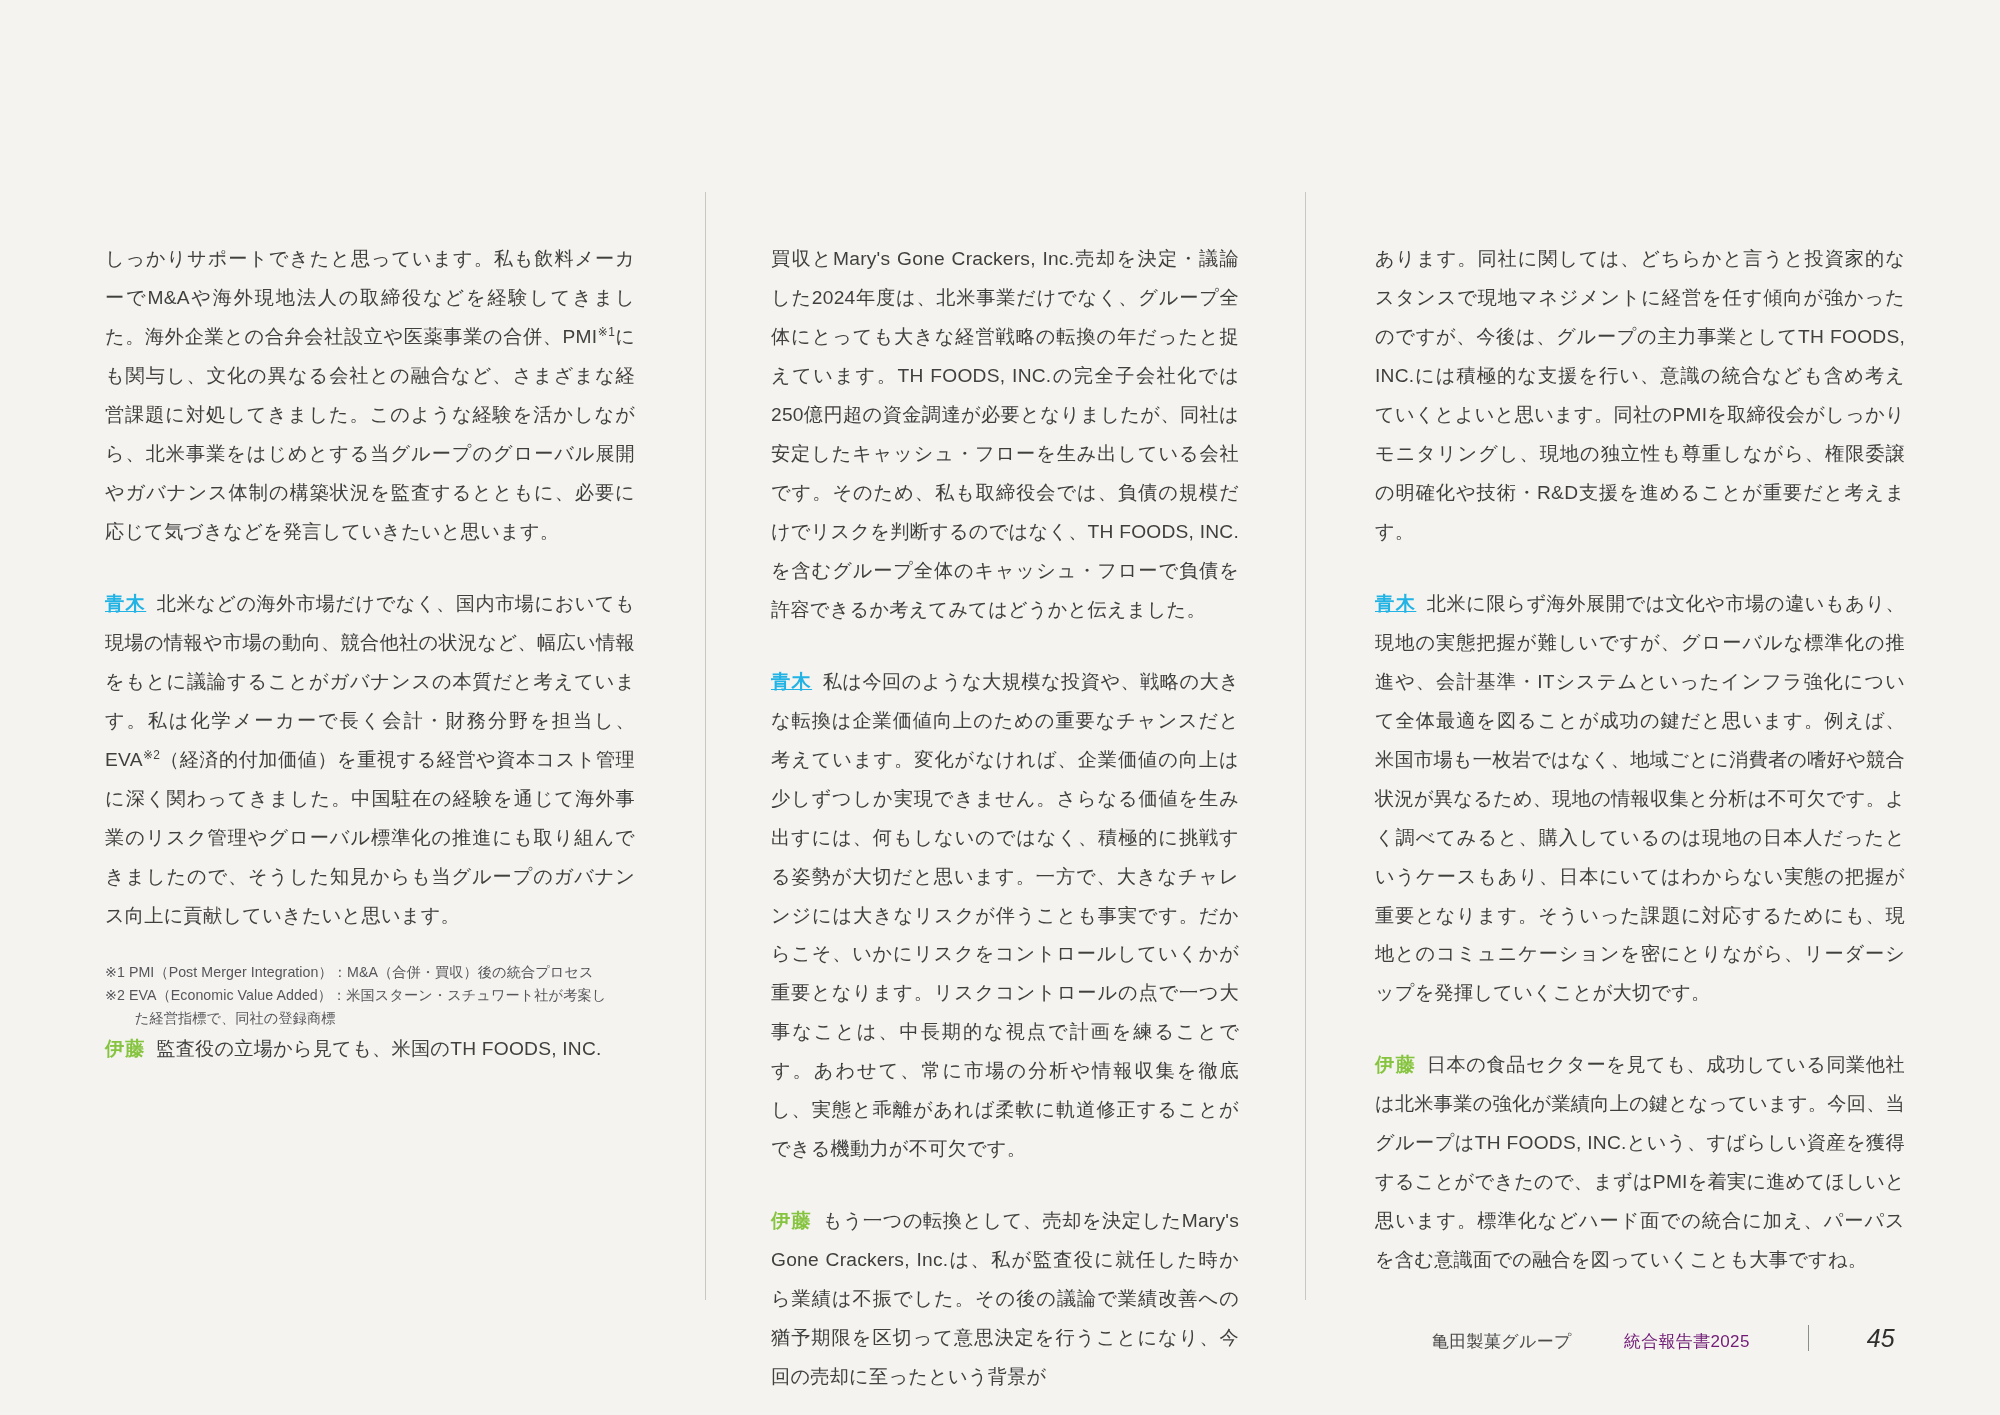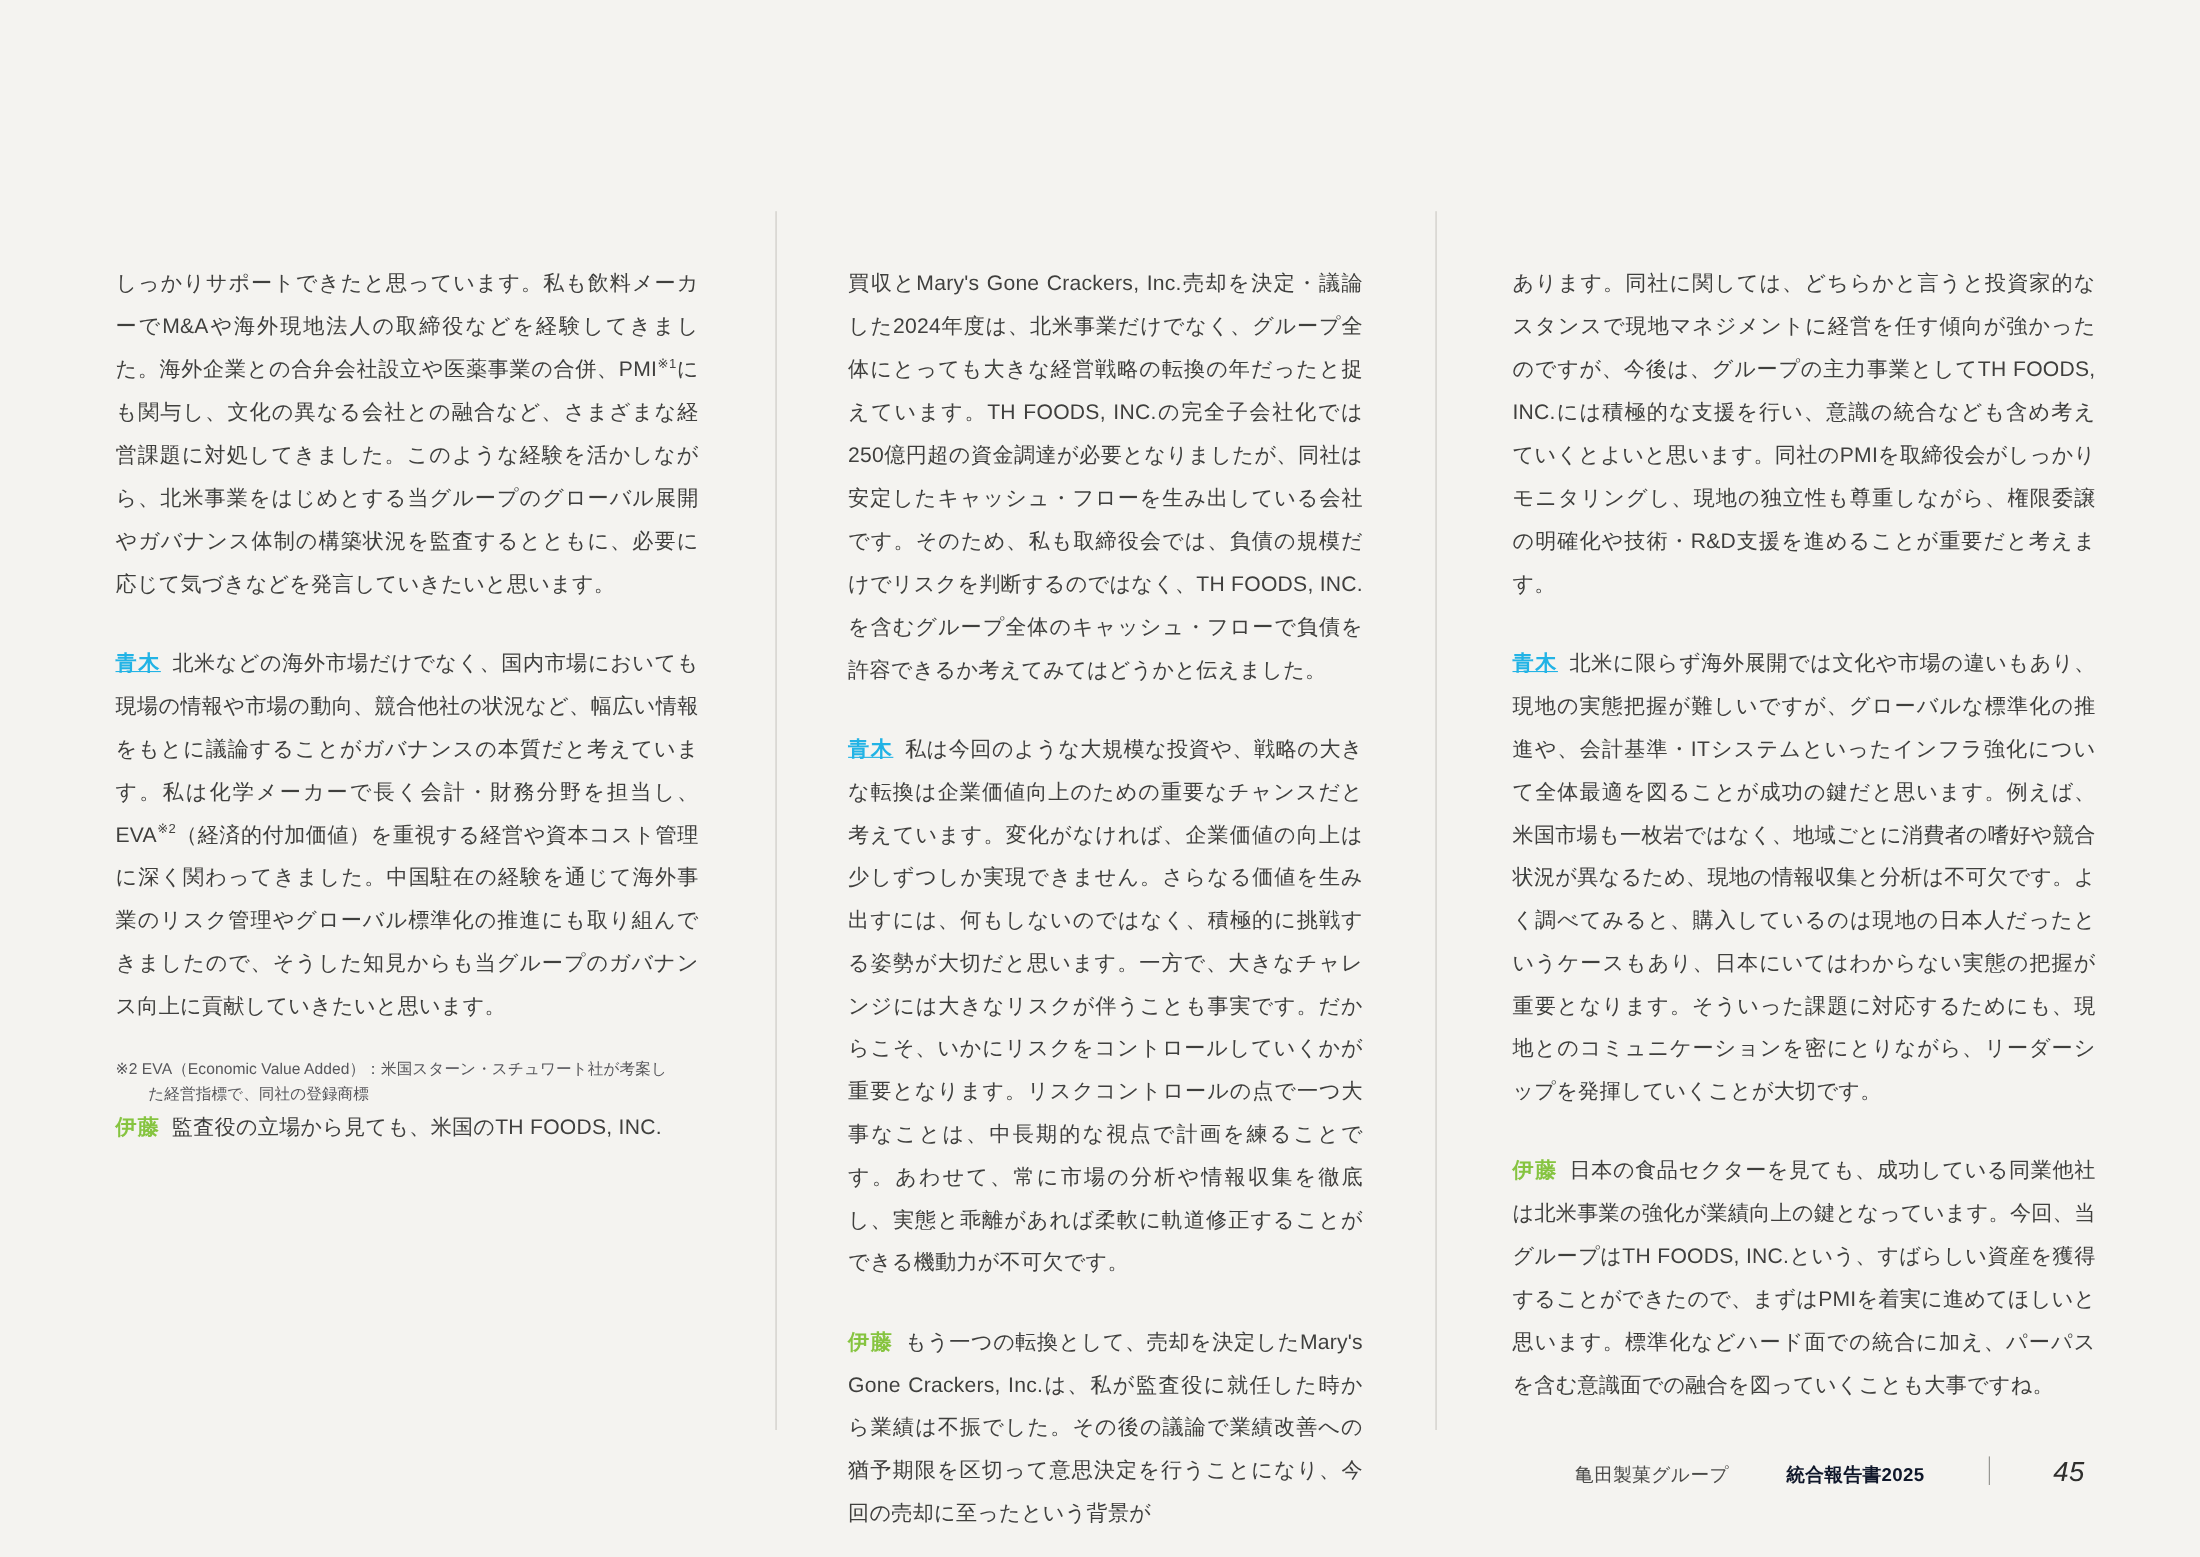--- a/index.html
+++ b/index.html
@@ -110,21 +110,21 @@
     right:105px;
     bottom:62px;
     display:flex;
     align-items:baseline;
     font-size:17px;
     color:#3f3f3d;
     letter-spacing:.02em;
     gap:32px;
   }
   .footer .brand{color:#4a4a48;font-weight:400;}
-  .footer .report{font-weight:700;margin-left:20px;color:#0f172a;}
+  .footer .report{font-weight:400;margin-left:20px;color:#701a75;}
   .footer .bar{
     display:inline-block;
     width:1px;height:26px;
     background:#8d8d89;
     margin:0 26px;
     position:relative;top:4px;
   }
   .footer .pageno{font-size:25px;font-weight:400;color:#2f2f2d;letter-spacing:.01em;font-style:italic;}
 </style>
 </head>
@@ -134,20 +134,21 @@
 
   <div class="columns">
 
     <div class="col c1">
 
       <p class="body"><span>しっかりサポートできたと思っています。私も飲料メーカーでM&amp;Aや海外現地法人の取締役などを経験してきました。海外企業との合弁会社設立や医薬事業の合併、PMI</span><sup class="fn">※1</sup><span>にも関与し、文化の異なる会社との融合など、さまざまな経営課題に対処してきました。このような経験を活かしながら、北米事業をはじめとする当グループのグローバル展開やガバナンス体制の構築状況を監査するとともに、必要に応じて気づきなどを発言していきたいと思います。</span></p>
 
       <p class="body"><span class="speaker aoki" style="color: rgb(34, 179, 229);">青木</span><span>北米などの海外市場だけでなく、国内市場においても現場の情報や市場の動向、競合他社の状況など、幅広い情報をもとに議論することがガバナンスの本質だと考えています。私は化学メーカーで長く会計・財務分野を担当し、EVA</span><sup class="fn">※2</sup><span>（経済的付加価値）を重視する経営や資本コスト管理に深く関わってきました。中国駐在の経験を通じて海外事業のリスク管理やグローバル標準化の推進にも取り組んできましたので、そうした知見からも当グループのガバナンス向上に貢献していきたいと思います。</span></p>
 
       <div class="notes">
+        <div>※1 PMI（Post Merger Integration）：M&amp;A（合併・買収）後の統合プロセス</div>
         <div>※2 EVA（Economic Value Added）：米国スターン・スチュワート社が考案し</div>
         <div class="indent">た経営指標で、同社の登録商標</div>
       </div>
 
 
       <p class="body afterhead"><span class="speaker ito" style="color: rgb(134, 196, 64);">伊藤</span><span>監査役の立場から見ても、米国のTH FOODS, INC.</span></p>
     </div>
 
     <div class="col c2">
 

